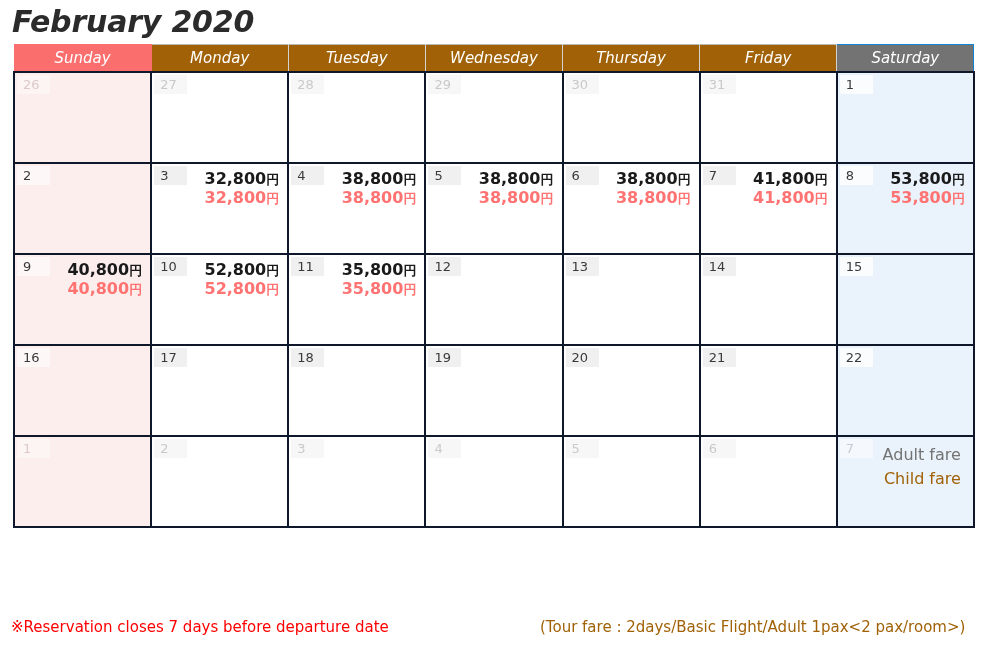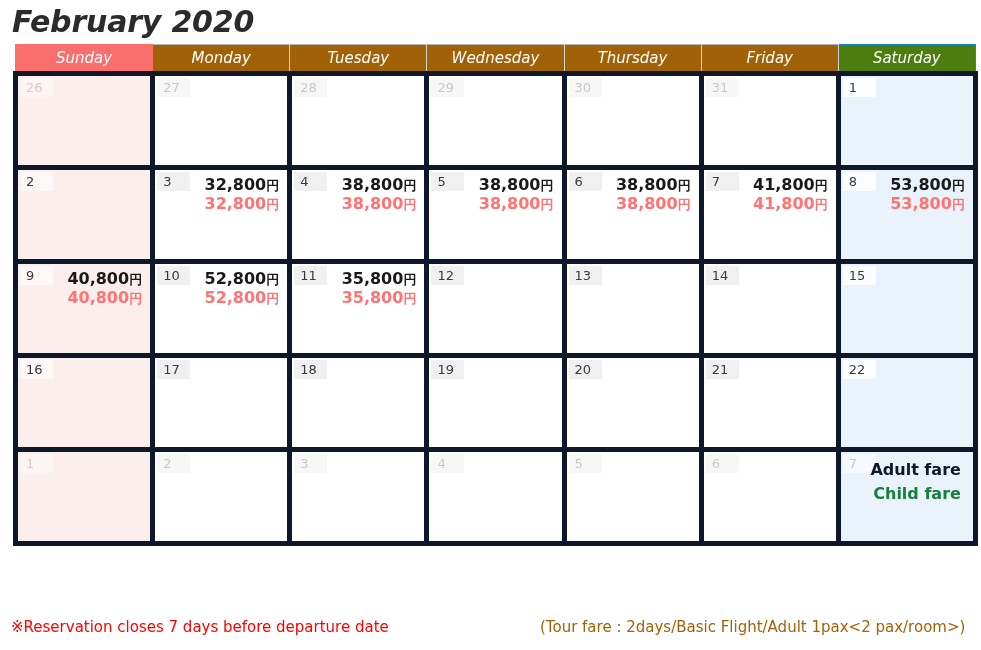--- a/index.html
+++ b/index.html
@@ -59,27 +59,27 @@
     font-weight: normal;
     color: #ffffff;
     text-align: center;
     vertical-align: middle;
     background: #a16207;
     border: 1px solid #b9b9b9;
     border-left-color: #d3d3d3;
     border-right-color: #d3d3d3;
   }
   thead th.sun { background: #fa6e6e; border-color: #fa6e6e; }
-  thead th.sat { background: #4d7c0f; border-color: #1185d5; }
+  thead th.sat { background: #737373; border-color: #1185d5; }
 
   tbody td {
     height: 89px;
     padding: 0;
     vertical-align: top;
-    border: 5px solid #0f172a;
+    border: 2px solid #0f172a;
     background: #ffffff;
     position: relative;
   }
   tbody td.sun { background: #fdeeee; }
   tbody td.sat { background: #eaf2fb; }
 
   .daynum {
     display: inline-block;
     min-width: 22px;
     padding: 2px 5px 2px 6px;
@@ -120,28 +120,28 @@
 
   .legend {
     position: absolute;
     right: 12px;
     top: 6px;
     text-align: right;
     line-height: 24px;
   }
   .legend-adult {
     font-size: 16px;
-    font-weight: bold;
-    color: #0f172a;
+    font-weight: normal;
+    color: #737373;
     white-space: nowrap;
   }
   .legend-child {
     font-size: 16px;
-    font-weight: bold;
-    color: #15803d;
+    font-weight: normal;
+    color: #a16207;
     white-space: nowrap;
   }
 
   
   .footer-left {
     position: absolute;
     left: 11px;
     top: 618px;
     font-size: 15px;
     color: #ff0000;

